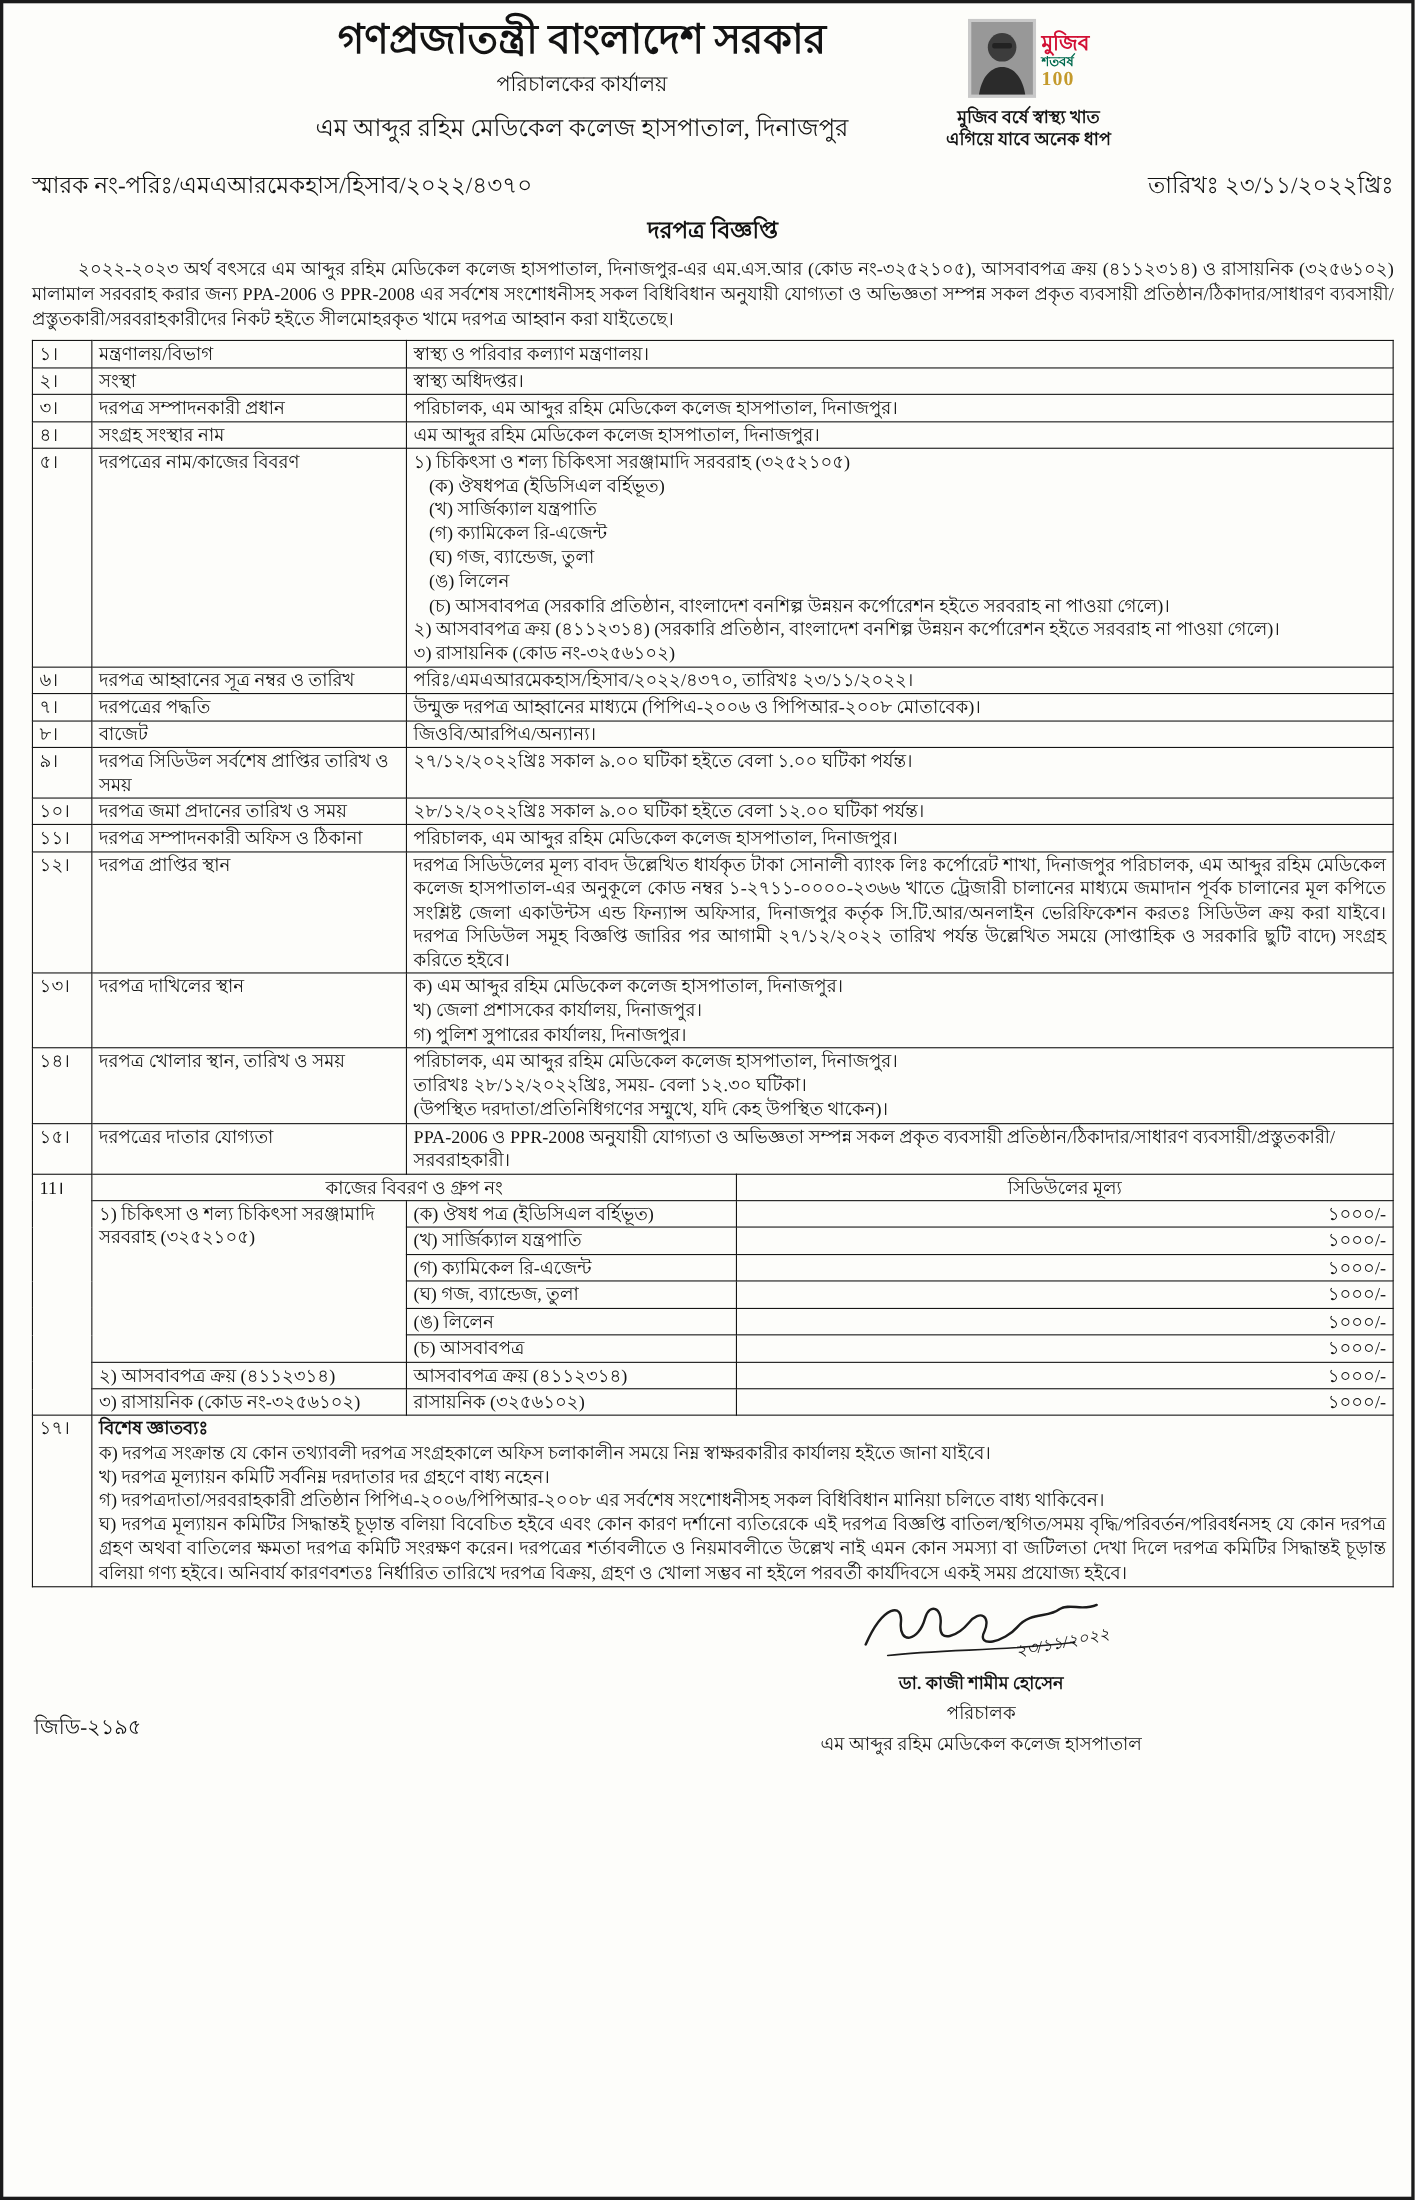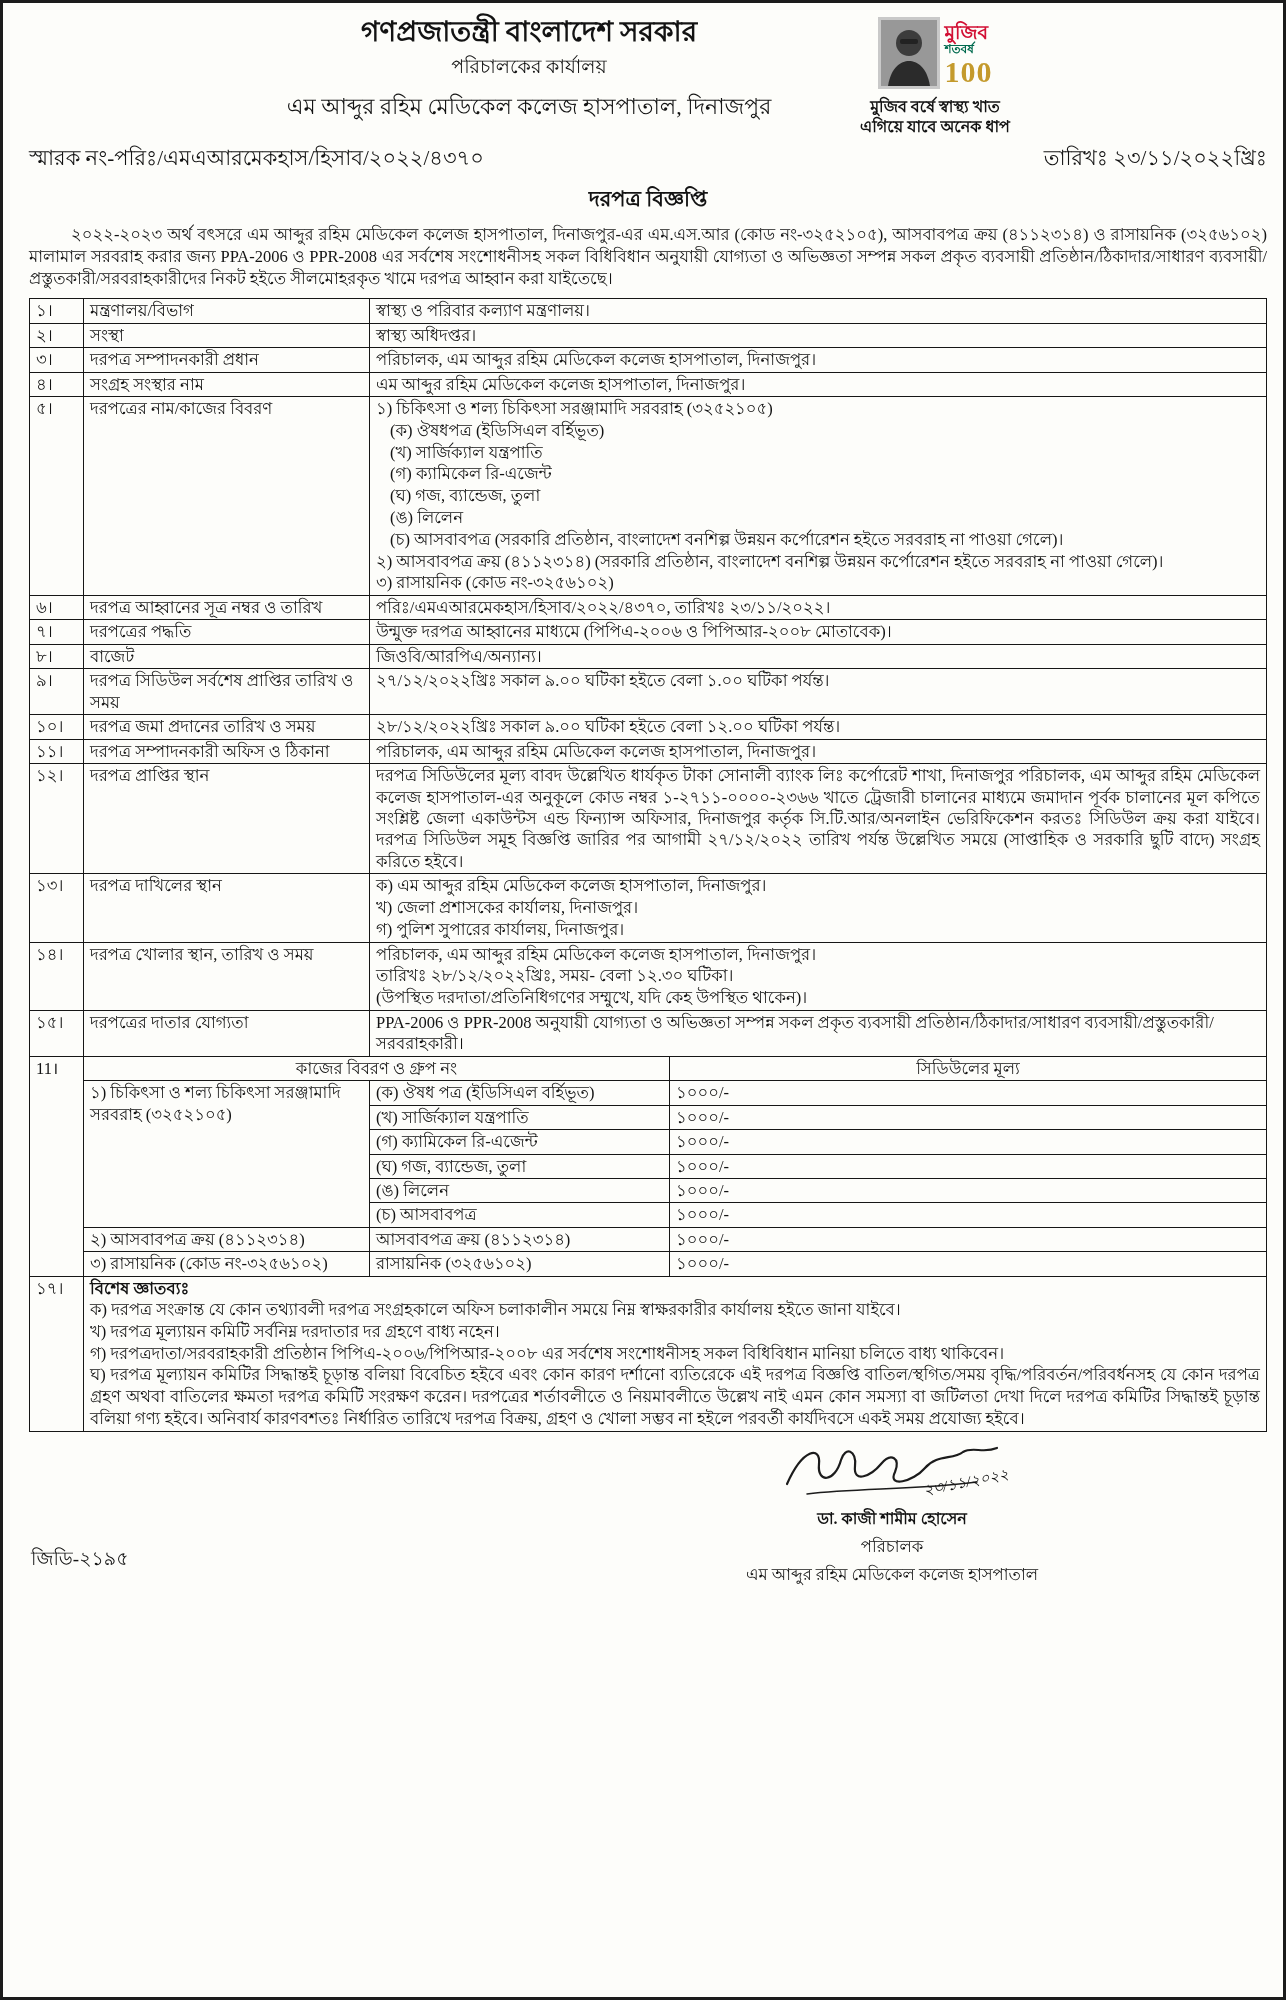--- a/index.html
+++ b/index.html
@@ -2,48 +2,48 @@
 <html><head>
 <meta charset="utf-8">
 <style>
   html,body{margin:0;padding:0;}
   body{background:#cfcfcf;font-family:"Liberation Serif","DejaVu Serif",serif;color:#131313;}
   .page{position:relative;width:1286px;height:2000px;margin:0 auto;background:#fdfdfa;
         border:3px solid #1b1b1b;box-sizing:border-box;padding:10px 16px 0 26px;overflow:hidden;}
 
   
   .header{width:1000px;text-align:center;margin-top:2px;}
-  .h-govt{font-size:28px;font-weight:bold;line-height:1.2;}
+  .h-govt{font-size:37px;font-weight:bold;line-height:1.2;}
   .h-office{font-size:19px;margin-top:3px;}
   .h-org{font-size:22px;margin-top:5px;}
   .h-email{font-size:19px;margin-top:5px;}
   .h-email .addr{text-decoration:underline;}
 
   
   .logo-wrap{position:absolute;top:14px;left:842px;width:180px;text-align:center;}
   .logo{display:flex;align-items:center;justify-content:center;gap:5px;}
   .logo-txt{text-align:left;line-height:1.05;}
   .lt-mujib{color:#d21034;font-weight:bold;font-size:19px;}
   .lt-shoto{color:#006a4e;font-size:12px;font-weight:bold;}
-  .lt-100{color:#c49a2c;font-weight:bold;font-size:30px;letter-spacing:1px;}
+  .lt-100{color:#c49a2c;font-weight:bold;font-size:18px;letter-spacing:1px;}
   .tagline{font-size:16px;font-weight:bold;line-height:1.28;margin-top:4px;}
 
   
   .memo-row{display:flex;justify-content:space-between;font-size:21px;margin-top:16px;}
   .notice-title{text-align:center;font-size:21px;font-weight:bold;margin-top:6px;}
   .intro{font-size:16.5px;line-height:1.35;text-align:justify;text-indent:42px;margin-top:6px;}
 
   
   table.main{border-collapse:collapse;width:100%;margin-top:8px;font-size:16.5px;table-layout:fixed;}
   table.main td{border:1px solid #161616;padding:1px 6px;vertical-align:top;line-height:1.3;word-wrap:break-word;}
   td.sl{padding-left:8px;}
   .indent{padding-left:14px;}
   .just{text-align:justify;}
   td.hdr-c{text-align:center;}
-  td.price{text-align:left;padding-right:235px;}
+  td.price{text-align:right;padding-right:235px;}
   td.price-h{text-align:center;padding-right:235px;}
   .sec17-title{font-weight:bold;}
   .note-line{line-height:1.32;}
   .note-just{text-align:justify;line-height:1.32;}
 
   
   .sig-area{position:relative;height:240px;}
   .sig-block{position:absolute;left:668px;top:8px;width:390px;text-align:center;}
   .sig-scribble{position:relative;height:66px;}
   .sig-date{position:absolute;right:78px;top:30px;transform:rotate(-11deg);font-size:15px;font-style:italic;}

